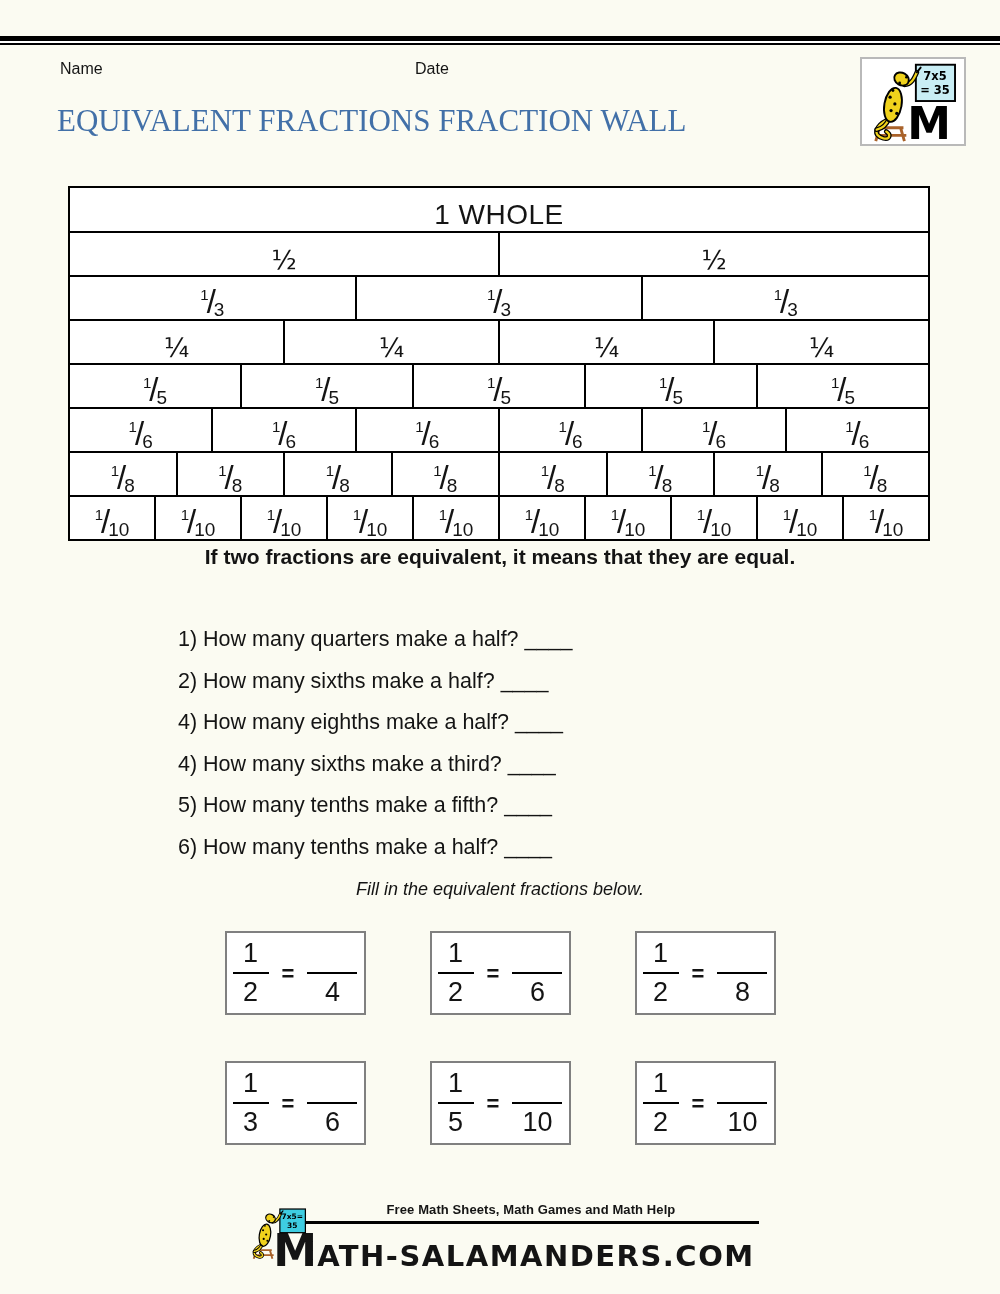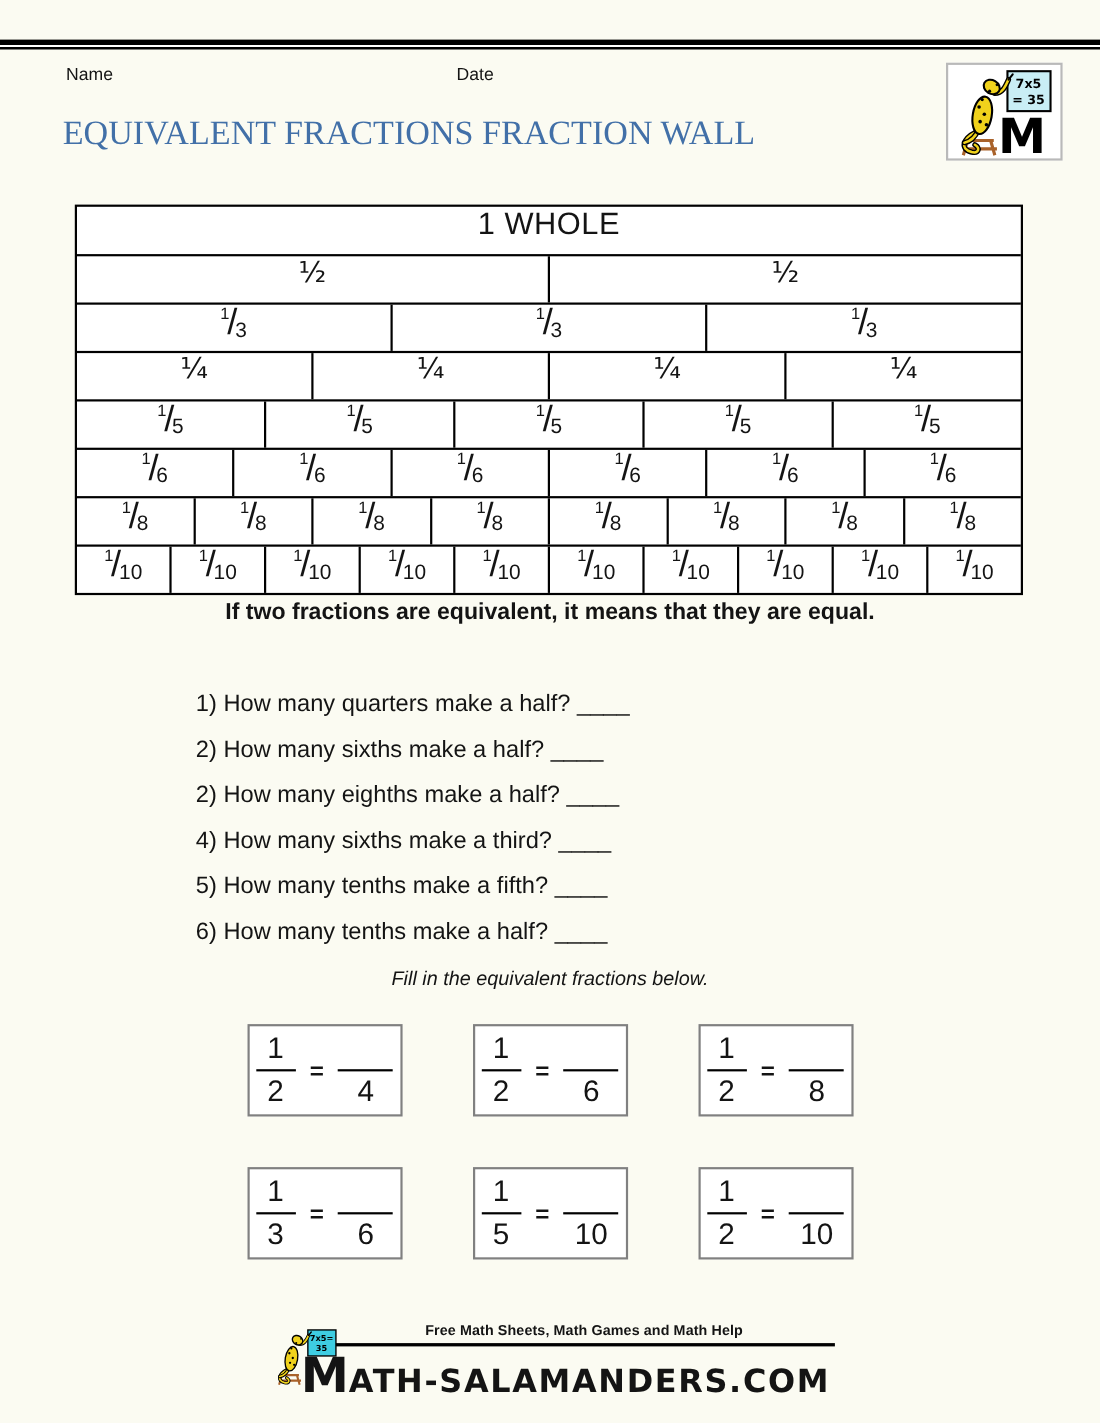--- a/index.html
+++ b/index.html
@@ -36,21 +36,21 @@
   .limb-i{fill:none;stroke:var(--sal-yellow,#f0d21c);stroke-width:2.4;stroke-linecap:round;}
   .chalk{stroke:#000;stroke-width:2;stroke-linecap:round;}
   .spot{fill:#000;}
   .stool{fill:none;stroke:var(--stool-brown,#a9622a);stroke-width:3;}
 
   
   .wall{position:absolute;left:68px;top:186px;width:858px;
     border:2px solid #000;background:#fff;box-sizing:content-box;}
   .wall-row{display:flex;height:42px;border-top:2px solid #000;}
   .wall-row.whole{height:43px;border-top:none;}
-  .wall-cell{flex:1 1 0;display:flex;align-items:flex-start;justify-content:center;
+  .wall-cell{flex:1 1 0;display:flex;align-items:flex-end;justify-content:center;
     border-left:2px solid #000;overflow:hidden;}
   .wall-cell:first-child{border-left:none;}
   .whole-cell{font-size:28px;letter-spacing:.5px;}
   .glyph-frac{font-size:26px;font-family:"DejaVu Sans",sans-serif;}
   .built-frac{display:inline-flex;align-items:center;line-height:1;}
   .fr-num{font-size:15px;transform:translateY(-8px);}
   .fr-slash{font-size:33px;margin:0 -2px;transform:translateY(-1px);}
   .fr-den{font-size:19px;transform:translateY(7px);}
 
   
@@ -392,21 +392,21 @@
           </span>
         </div>
       </div>
     </div>
 
   <div class="center bold-line">If two fractions are equivalent, it means that they are equal.</div>
 
   <div class="questions">
       <div class="question"><span class="q-text">1) How many quarters make a half?</span> <span class="q-blank">____</span></div>
       <div class="question"><span class="q-text">2) How many sixths make a half?</span> <span class="q-blank">____</span></div>
-      <div class="question"><span class="q-text">2) How many eighths make a half?</span> <span class="q-blank">____</span></div>
+      <div class="question"><span class="q-text">4) How many eighths make a half?</span> <span class="q-blank">____</span></div>
       <div class="question"><span class="q-text">4) How many sixths make a third?</span> <span class="q-blank">____</span></div>
       <div class="question"><span class="q-text">5) How many tenths make a fifth?</span> <span class="q-blank">____</span></div>
       <div class="question"><span class="q-text">6) How many tenths make a half?</span> <span class="q-blank">____</span></div>
     </div>
 
   <div class="center fill-line">Fill in the equivalent fractions below.</div>
 
   <div class="box-row row1">
       <div class="equiv-box">
         <span class="stack">

